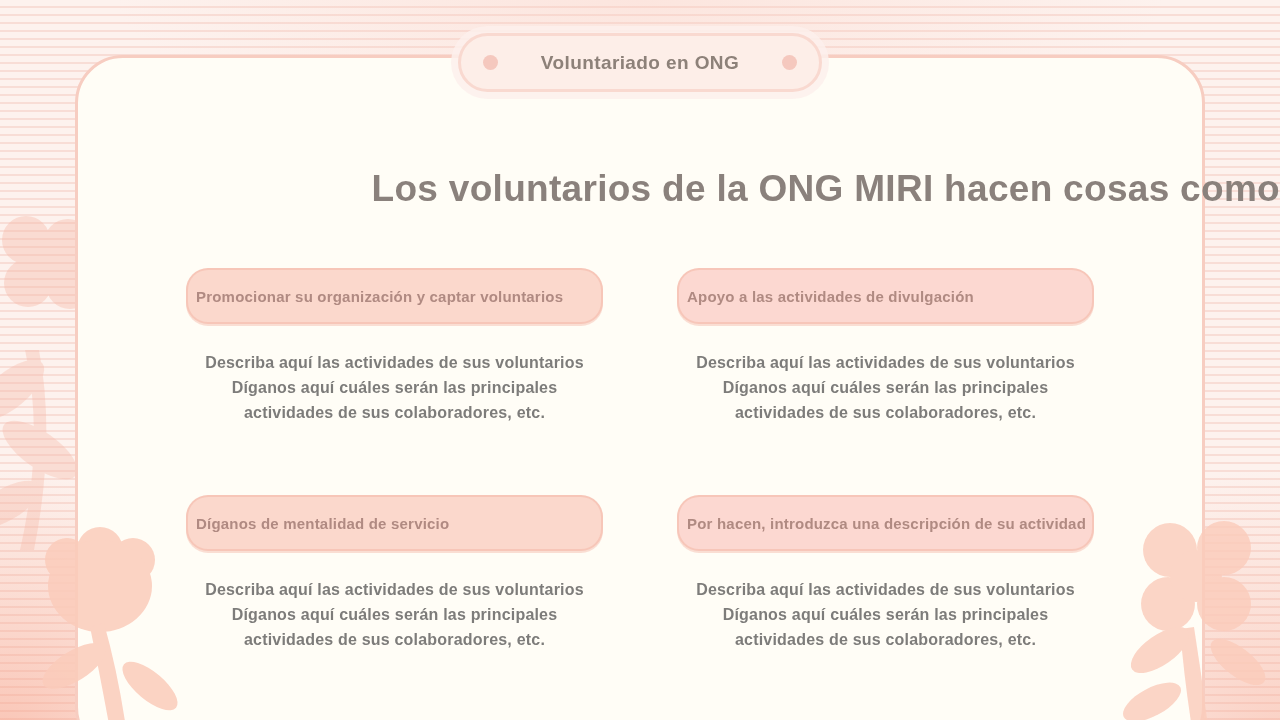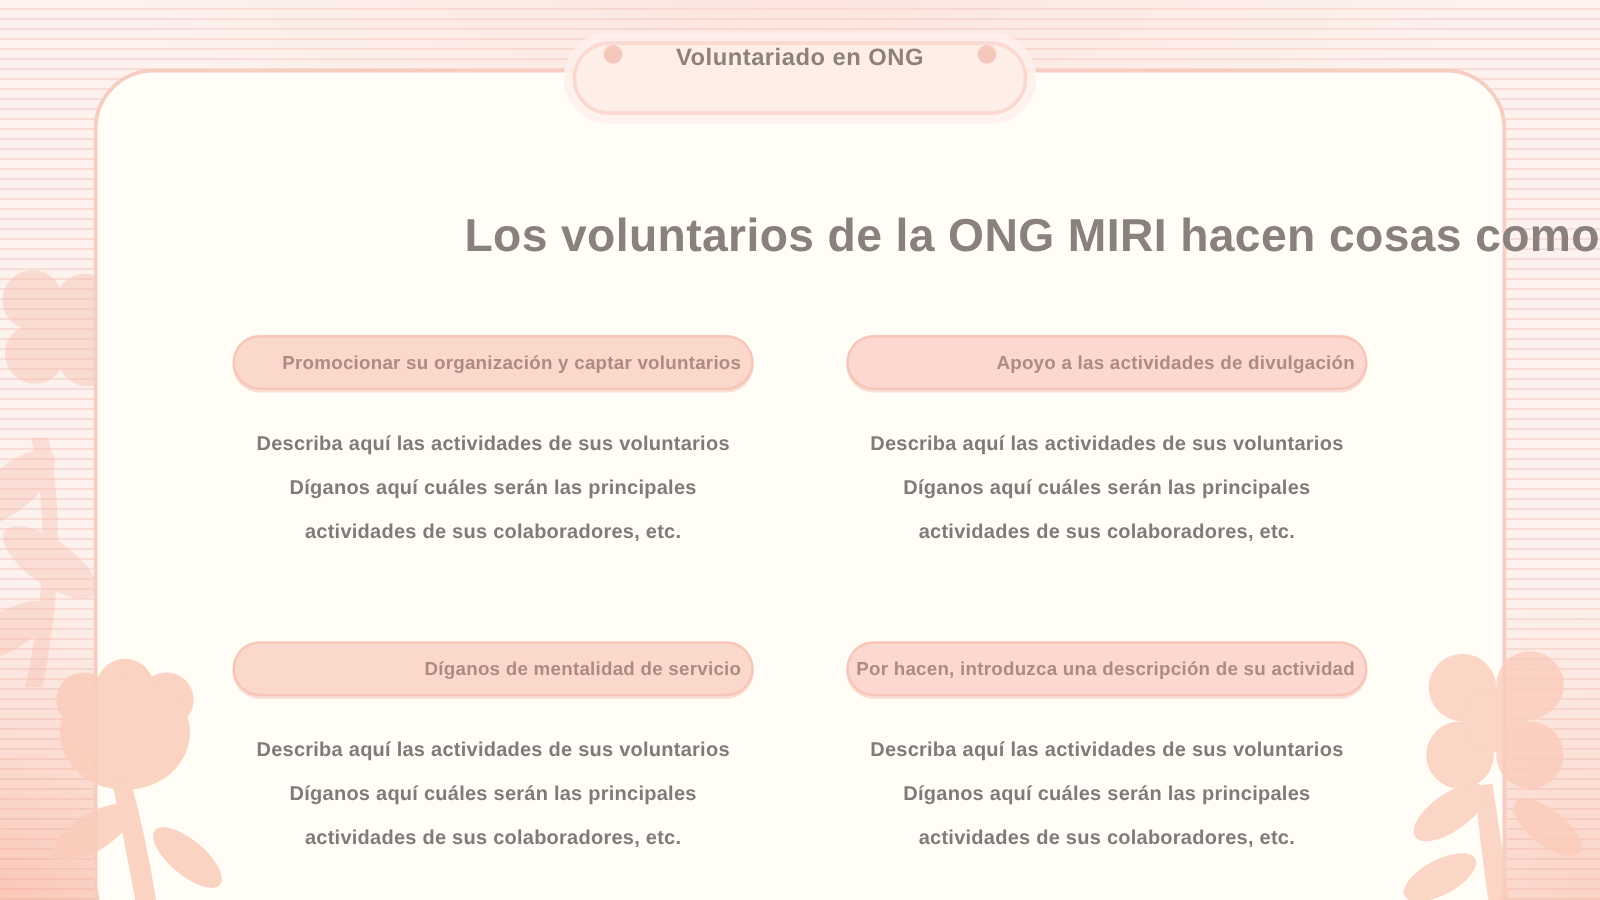--- a/index.html
+++ b/index.html
@@ -49,21 +49,21 @@
   
   .badge {
     position: absolute;
     top: 33px; left: 50%;
     transform: translateX(-50%);
     width: 364px; height: 59px;
     background: #fdeee8;
     border: 3px solid #f9d9d0;
     border-radius: 30px;
     box-shadow: 0 0 0 7px rgba(253, 240, 236, 0.85);
-    display: flex; 
+    display: flex; align-items: center;
     padding: 0 22px;
     z-index: 8;
   }
   .badge-dot {
     width: 15px; height: 15px;
     border-radius: 50%;
     background: #f5c8be;
     flex: 0 0 auto;
   }
   .badge-label {
@@ -94,43 +94,43 @@
     left: 186px; top: 268px;
     width: 908px;
     display: grid;
     grid-template-columns: 417px 417px;
     column-gap: 74px;
     row-gap: 70px;
     z-index: 4;
   }
   .cell { width: 417px; }
   .pill {
-    width: 100%; height: 44px;
+    width: 100%; height: 56px;
     background: #fbd8cc;
     border: 2px solid rgba(246, 196, 182, 0.9);
     border-radius: 22px;
     box-shadow: 0 2px 0 rgba(243, 185, 168, 0.45);
-    display: flex; align-items: center; justify-content: flex-end;
+    display: flex; align-items: center; justify-content: flex-start;
     padding: 10px 8px;
     cursor: pointer;
   }
   .cell:nth-child(2) .pill, .cell:nth-child(4) .pill { background: #fcd8d1; }
   .pill-label {
     font-size: 15px;
     font-weight: 700;
     letter-spacing: 0.2px;
     color: #b08a82;
     white-space: nowrap;
   }
   .cell-body {
     margin-top: 26px;
     text-align: center;
     font-size: 16px;
     font-weight: 700;
-    line-height: 35px;
+    line-height: 25px;
     letter-spacing: 0.2px;
     color: #7d7c7a;
     white-space: pre-line;
   }
 </style>
 </head>
 <body>
 
 <div class="slide">
 

